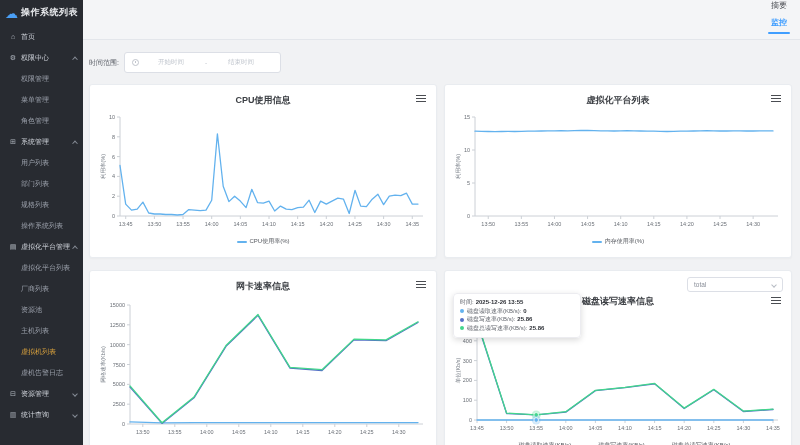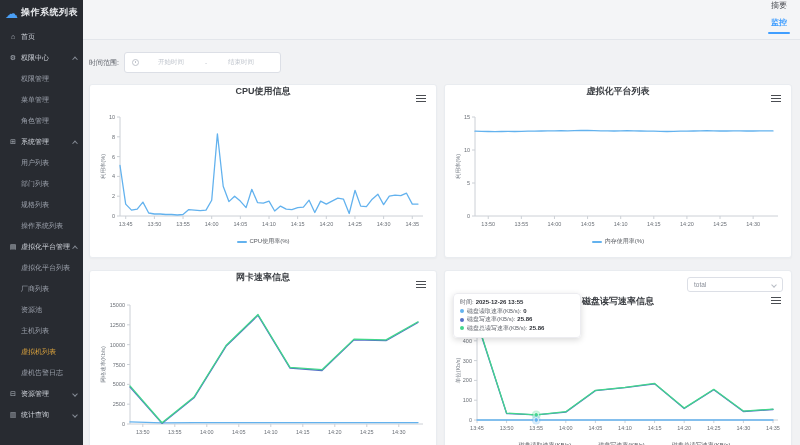--- a/index.html
+++ b/index.html
@@ -33,21 +33,21 @@
   .time-row { display:flex; align-items:center; height:21px; margin-bottom:11px; }
   .time-label { font-size:7px; color:#5a5e66; margin-right:5px; }
   .range-input { width:157px; height:21px; background:#fff; border:1px solid #dcdfe6; border-radius:3px; display:flex; align-items:center; padding:0 7px; }
   .clock { width:7px; height:7px; border:1px solid #c0c4cc; border-radius:50%; position:relative; flex:0 0 auto; }
   .clock::after { content:""; position:absolute; left:2px; top:1px; width:1px; height:2px; background:#c0c4cc; }
   .ph { font-size:6.5px; color:#bfc4cc; flex:1 1 auto; text-align:center; }
   .sep { font-size:6.5px; color:#bfc4cc; padding:0 2px; }
 
   .grid { display:grid; grid-template-columns:348px 348px; grid-template-rows:174px 193px; gap:12px 7px; }
   .card { position:relative; background:#fff; border:1px solid #e9ecf0; border-radius:3px; box-shadow:0 1px 2px rgba(0,0,0,.03); overflow:hidden; }
-  .c-title { text-align:center; font-size:9px; font-weight:bold; color:#3d4045; }
+  .c-title { margin-top:9px; text-align:center; font-size:9px; font-weight:bold; color:#3d4045; }
   .card4 .c-title { margin-top:24px; }
   .hamburger { position:absolute; right:10px; top:10px; width:10px; height:7px; border-top:1.6px solid #4a4d52; border-bottom:1.6px solid #4a4d52; cursor:pointer; }
   .hamburger::after { content:""; position:absolute; left:0; right:0; top:1.6px; height:1.6px; background:#4a4d52; }
   .card4 .hamburger { top:26px; }
   .chart-box { position:absolute; left:8px; right:8px; }
   .cb-top  { top:26px; height:120px; }
   .cb-net  { top:28px; height:140px; }
   .cb-disk { top:44px; height:120px; }
   .legend { position:absolute; left:0; right:0; display:flex; justify-content:center; gap:14px; }
   .lg-top  { top:152px; }

